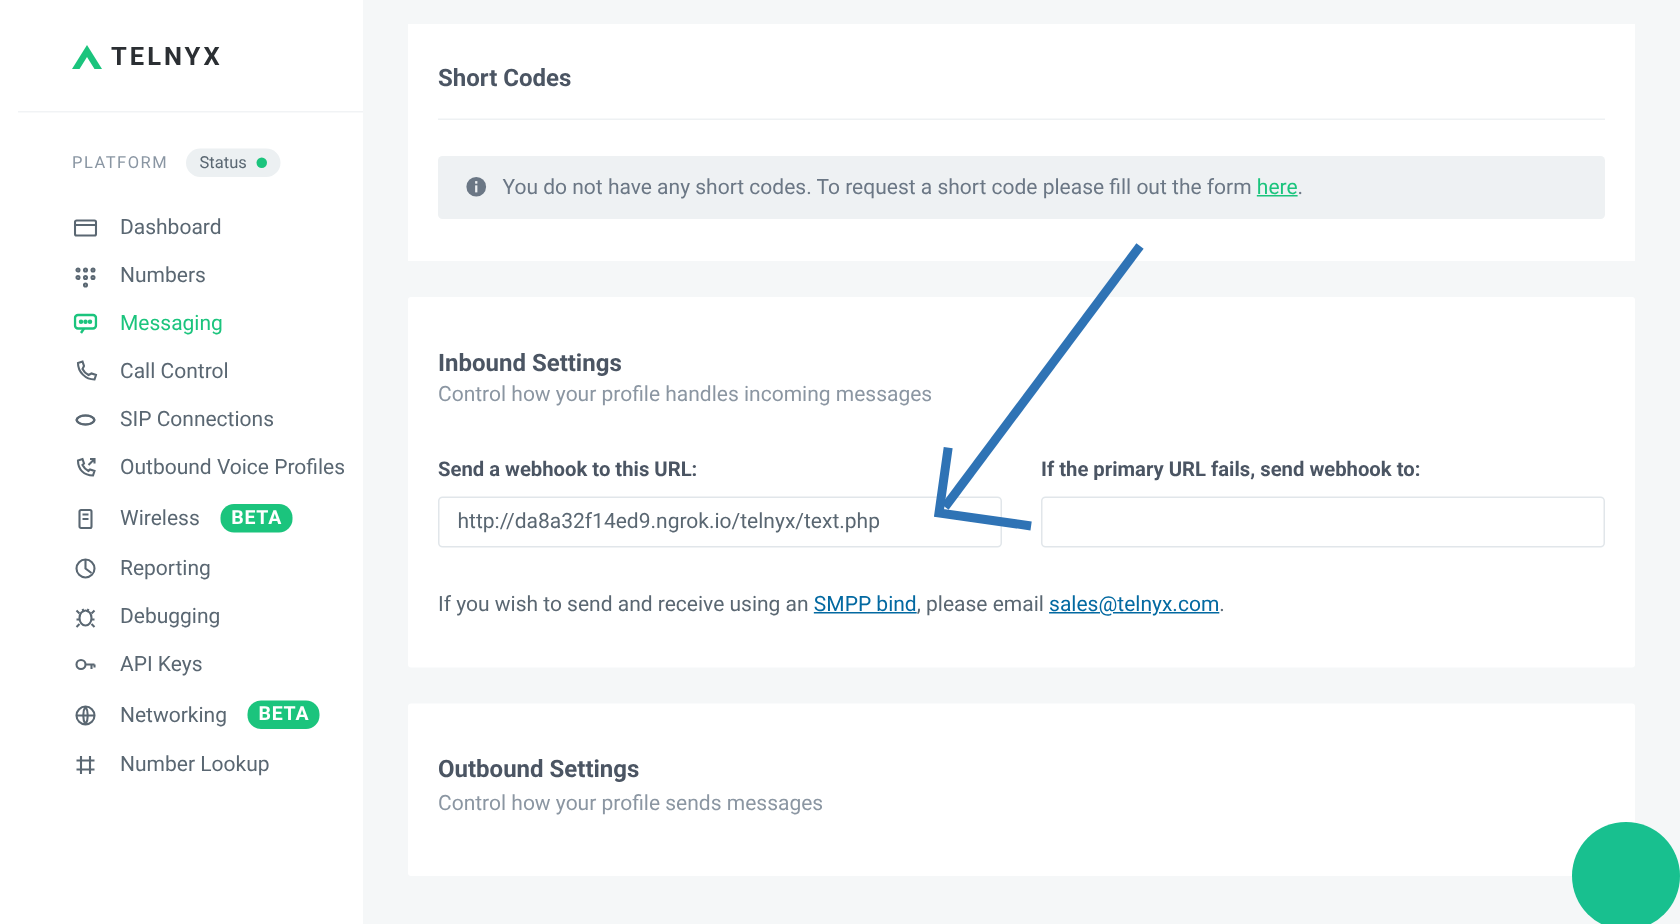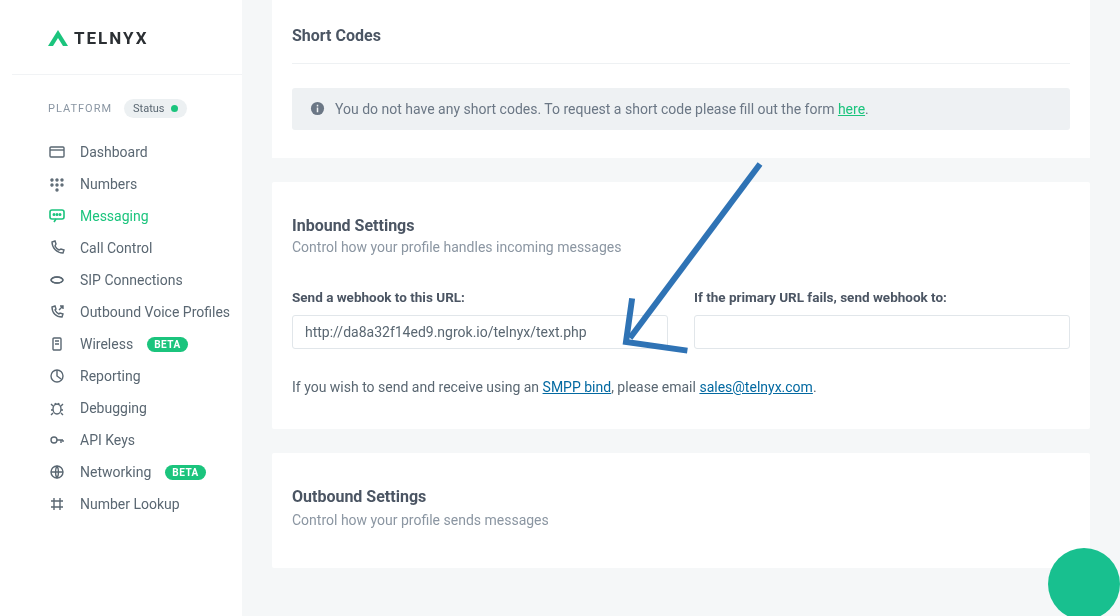--- a/index.html
+++ b/index.html
@@ -68,21 +68,21 @@
       align-items: center;
       gap: 14px;
       padding: 8px 0 8px 36px;
       color: #5a6772;
       cursor: pointer;
       font-size: 14px;
     }
     .nav-item.active { color: #1bc47d; }
     .nav-item .icon { width: 18px; display:flex; justify-content:center; color: inherit; }
     .beta {
-      font-size: 10px;
+      font-size: 13px;
       font-weight: 700;
       letter-spacing: 0.5px;
       background: #1bc47d;
       color: #fff;
       border-radius: 9px;
       padding: 2px 7px;
     }
     
     .main {
       position: absolute;
@@ -90,21 +90,21 @@
       right: 0; bottom: 0;
       background: #f5f7f8;
       padding: 0 30px 0 30px;
       overflow: hidden;
     }
     .card {
       background: #fff;
       border-radius: 2px;
       margin-bottom: 24px;
     }
-    .card.short-codes { padding: 0; margin-top:0;}
+    .card.short-codes { padding: 0; margin-top:16px;}
     .short-codes-inner { padding: 26px 0 28px 0; background:#fff;}
     .short-codes h2, .card h2 {
       font-size: 16px;
       font-weight: 700;
       color: #4b5563;
       margin: 0 0 6px 0;
     }
     .short-codes h2 { padding-left: 20px; }
     .short-codes-sep { border-top:1px solid #eef1f3; margin:18px 20px 0 20px; }
     .notice {

